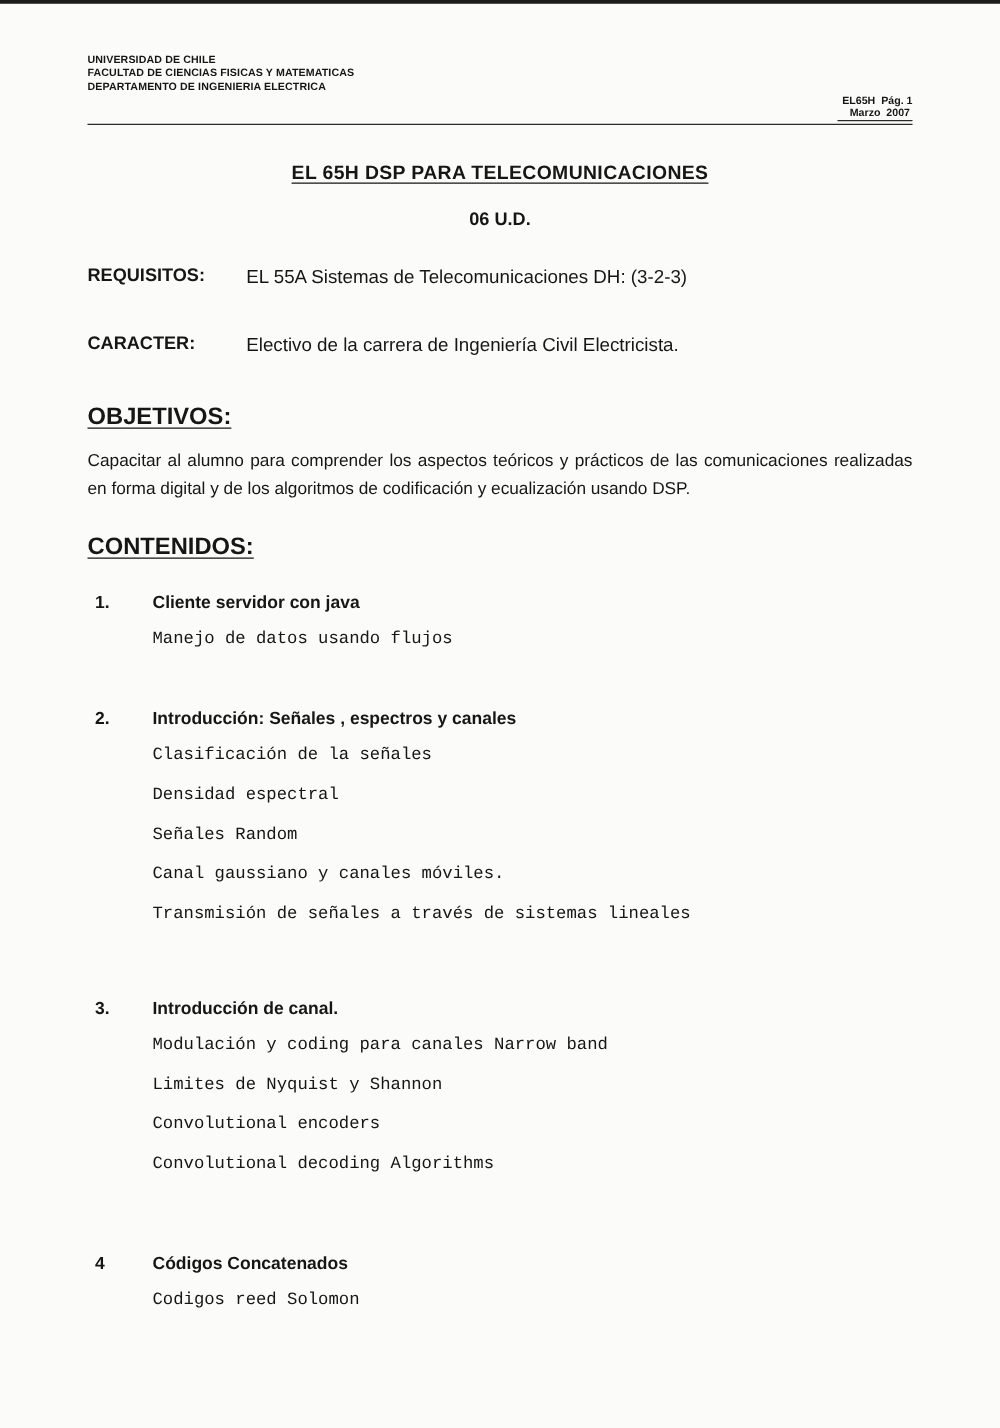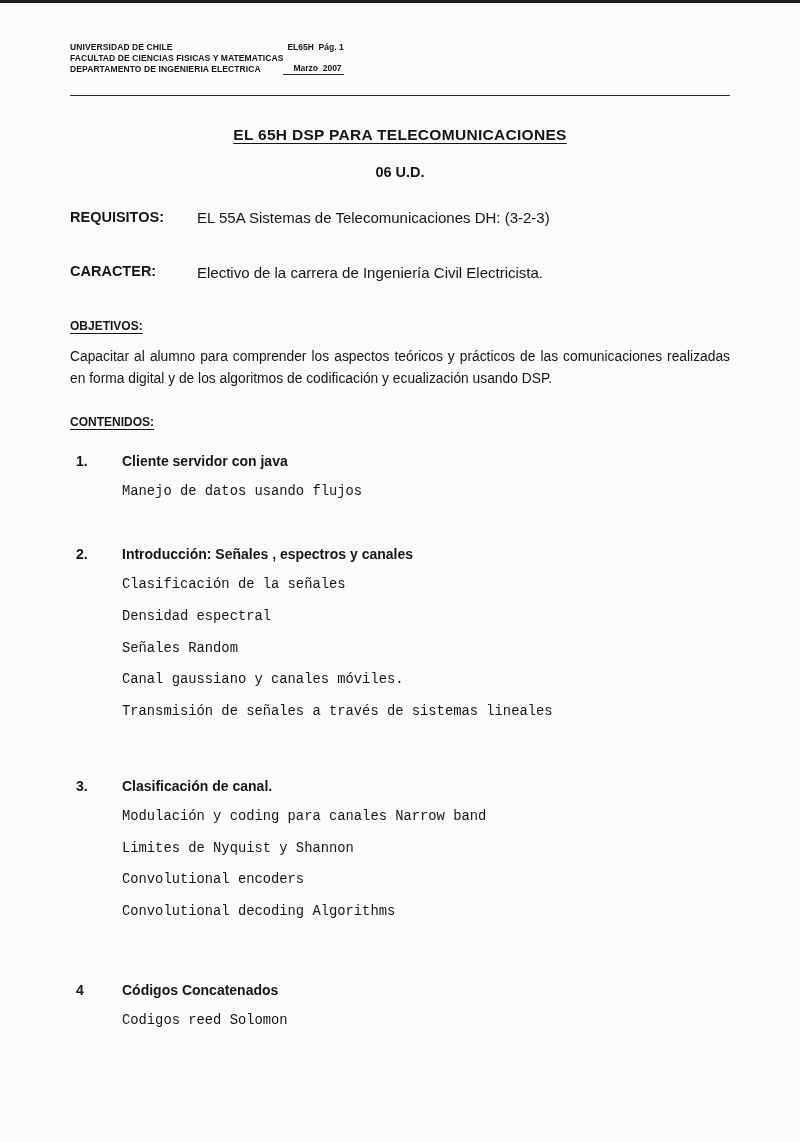--- a/index.html
+++ b/index.html
@@ -18,24 +18,25 @@
     top: 0; left: 0;
     width: 100%;
     height: 3px;
     background: #1c1c1c;
   }
   .page { padding: 42px 70px 0 70px; }
 
   
   .doc-header {
     display: flex;
-    justify-content: flex-start;
+    justify-content: space-between;
     align-items: stretch;
     border-bottom: 1.6px solid #2a2a2a;
-    padding-bottom: 20px;
+    padding-bottom: 2px;
+    flex-direction: column;
   }
   .org div {
     font-size: 8.5px;
     font-weight: bold;
     line-height: 1.3;
     letter-spacing: 0.1px;
   }
   .meta {
     display: flex;
     flex-direction: column;
@@ -68,21 +69,21 @@
 
   
   .kv { display: flex; font-size: 14px; line-height: 1.3; }
   .kv.requisitos { margin-top: 27px; align-items: center; }
   .kv.caracter   { margin-top: 34px; }
   .kv-label { flex: none; width: 127px; font-weight: bold; font-size: 14.5px; }
   .kv-value { font-size: 15px; padding-top: 1px; }
 
   
   .block-heading {
-    font-size: 12px;
+    font-size: 19px;
     font-weight: bold;
     text-decoration: underline;
     text-underline-offset: 3px;
   }
   .objetivos-heading { margin-top: 37px; }
   .objetivos-text {
     margin-top: 13px;
     font-size: 13.8px;
     line-height: 1.55;
     text-align: justify;
@@ -161,21 +162,21 @@
         <div class="sec-item">Densidad espectral</div>
         <div class="sec-item">Señales Random</div>
         <div class="sec-item">Canal gaussiano y canales móviles.</div>
         <div class="sec-item">Transmisión de señales a través de sistemas lineales</div>
       </div>
     </div>
 
     <div class="section gap-lg">
       <div class="sec-head">
         <span class="sec-num">3.</span>
-        <span class="sec-title">Clasificación de canal.</span>
+        <span class="sec-title">Introducción de canal.</span>
       </div>
       <div class="sec-items">
         <div class="sec-item">Modulación y coding para canales Narrow band</div>
         <div class="sec-item">Limites de Nyquist y Shannon</div>
         <div class="sec-item">Convolutional encoders</div>
         <div class="sec-item">Convolutional decoding Algorithms</div>
       </div>
     </div>
 
     <div class="section gap-xl">

